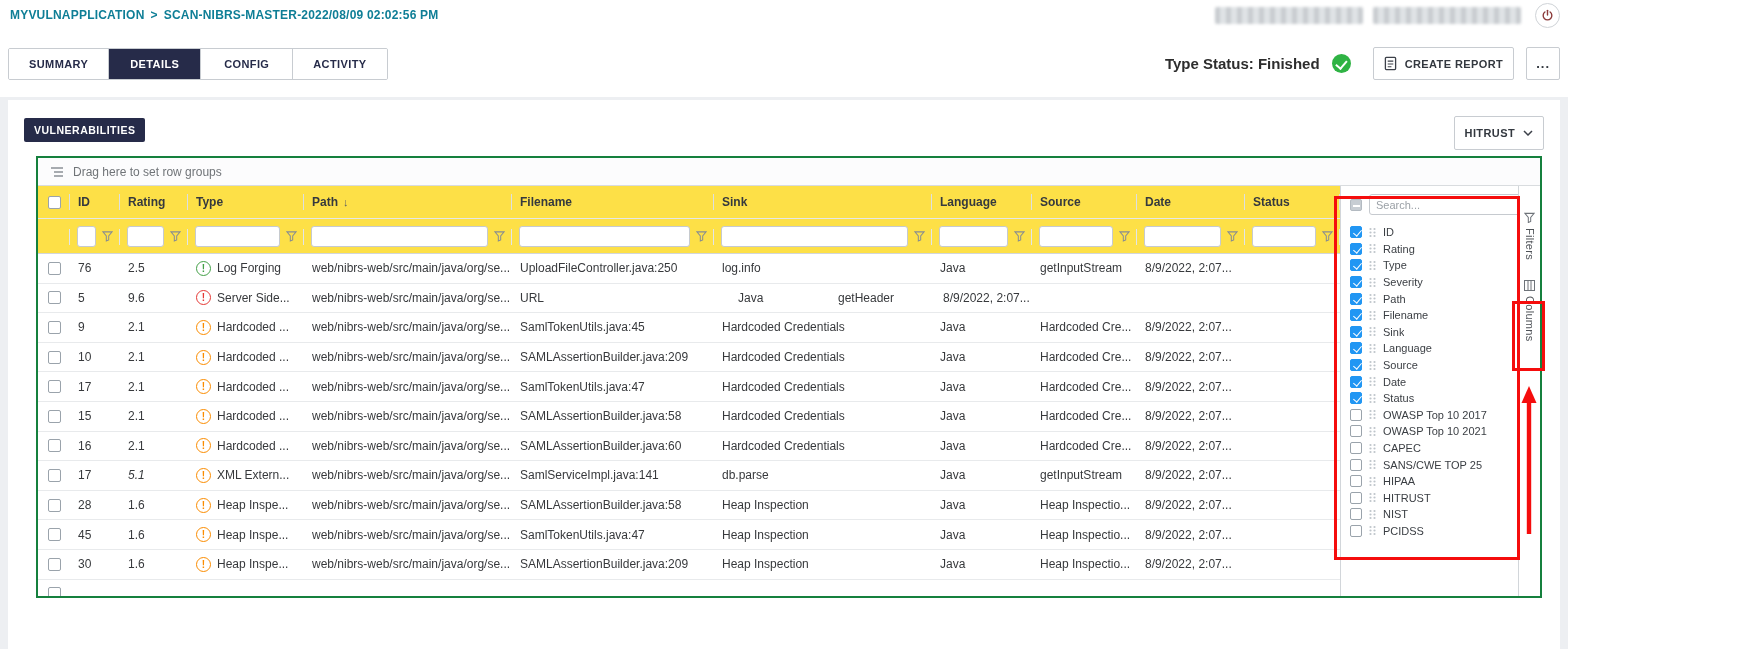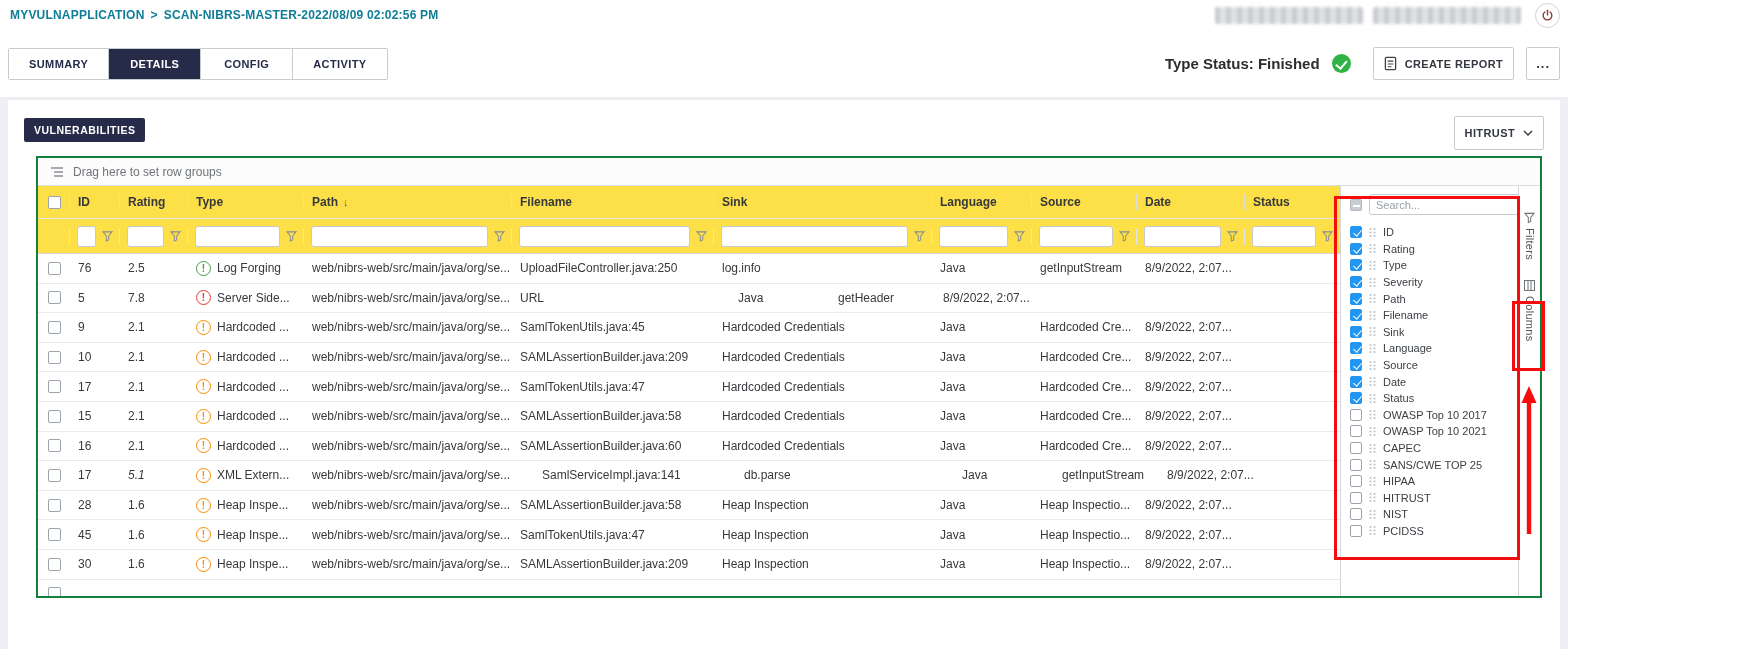--- a/index.html
+++ b/index.html
@@ -260,21 +260,21 @@
                   <div class="td" style="width: 100px;">Java</div>
                   <div class="td" style="width: 105px;">getInputStream</div>
                   <div class="td" style="width: 108px;">8/9/2022, 2:07...</div>
                   <div class="td" style="width: 95px;"></div>
                 </div>
                 <div class="tr">
                   <div class="td center" style="width: 32px;">
                     <span class="cb"></span>
                   </div>
                   <div class="td" style="width: 50px;">5</div>
-                  <div class="td" style="width: 68px;">7.8</div>
+                  <div class="td" style="width: 68px;">9.6</div>
                   <div class="td" style="width: 116px;">
                     <span class="sev" style="color: rgb(229, 57, 53);">!</span>
                     <span>Server Side...</span>
                   </div>
                   <div class="td" style="width: 208px;">web/nibrs-web/src/main/java/org/se...</div>
                   <div class="td" style="width: 218px;">URL</div>
                   <div class="td" style="width: 100px;">Java</div>
                   <div class="td" style="width: 105px;">getHeader</div>
                   <div class="td" style="width: 108px;">8/9/2022, 2:07...</div>
                   <div class="td" style="width: 95px;"></div>
@@ -373,21 +373,21 @@
                   <div class="td center" style="width: 32px;">
                     <span class="cb"></span>
                   </div>
                   <div class="td" style="width: 50px;">17</div>
                   <div class="td" style="width: 68px; font-style: italic;">5.1</div>
                   <div class="td" style="width: 116px;">
                     <span class="sev" style="color: rgb(251, 140, 0);">!</span>
                     <span>XML Extern...</span>
                   </div>
                   <div class="td" style="width: 208px;">web/nibrs-web/src/main/java/org/se...</div>
-                  <div class="td" style="width: 202px; margin-left: 22px;">SamlServiceImpl.java:141</div>
+                  <div class="td" style="width: 202px;">SamlServiceImpl.java:141</div>
                   <div class="td" style="width: 218px; text-align: right;">db.parse</div>
                   <div class="td" style="width: 100px;">Java</div>
                   <div class="td" style="width: 105px;">getInputStream</div>
                   <div class="td" style="width: 108px;">8/9/2022, 2:07...</div>
                   <div class="td" style="width: 95px;"></div>
                 </div>
                 <div class="tr">
                   <div class="td center" style="width: 32px;">
                     <span class="cb"></span>
                   </div>

